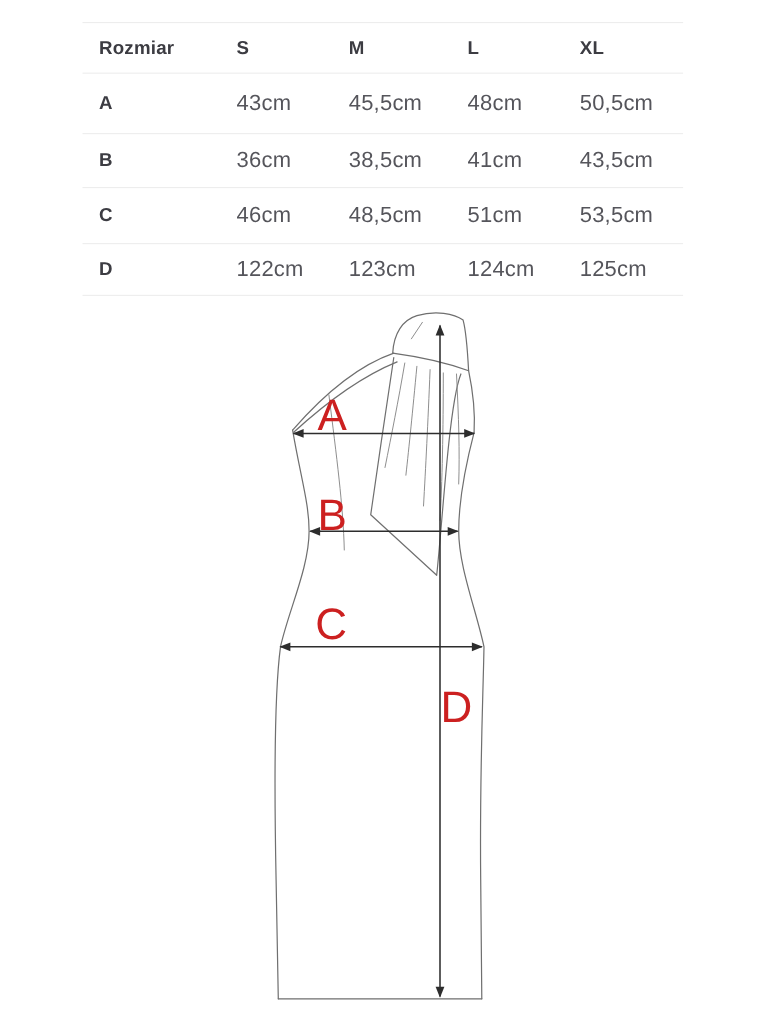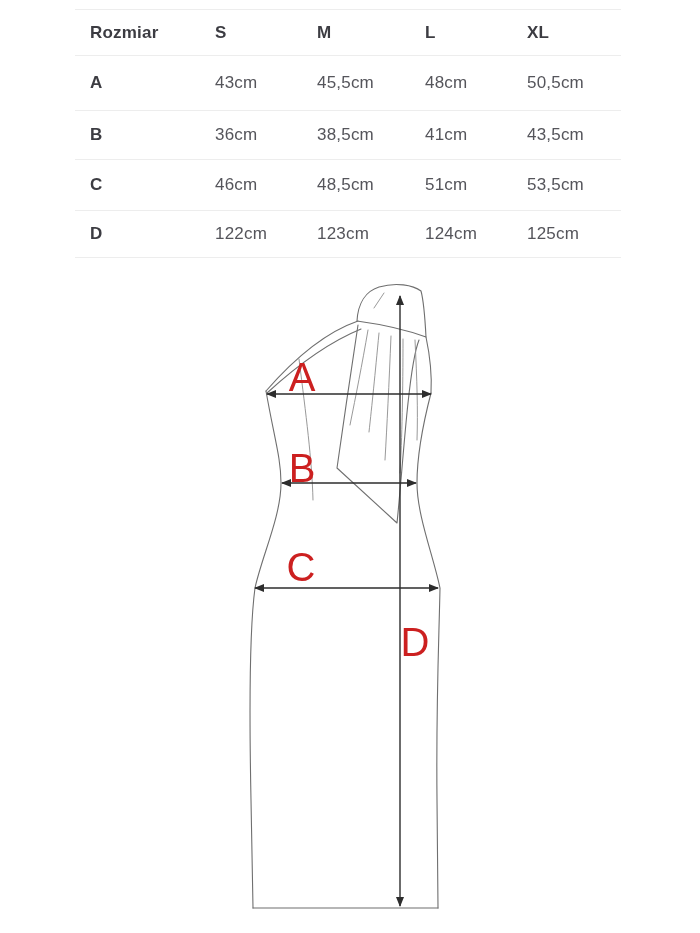--- a/index.html
+++ b/index.html
@@ -4,21 +4,21 @@
 <style>
   html,body{margin:0;padding:0;}
   body{
     width:700px;height:933px;position:relative;background:#ffffff;
     font-family:"Liberation Sans","DejaVu Sans",sans-serif;
     overflow:hidden;
   }
 
   
   .size-table{
-    position:absolute;left:75px;top:9px;width:546px;
+    position:absolute;left:75px;top:20px;width:546px;
     border-top:1px solid #ededed;
   }
   .t-row{
     display:grid;
     grid-template-columns:125px 102px 108px 102px 1fr;
     align-items:center;
     padding-left:15px;
     border-bottom:1px solid #ededed;
     box-sizing:border-box;
   }
@@ -27,21 +27,21 @@
   .t-row.r2{height:49px;}
   .t-row.r3{height:51px;}
   .t-row.r4{height:47px;}
   .t-row .h{
     font-size:17px;font-weight:700;color:#3c3c42;letter-spacing:.2px;
   }
   .t-row .lbl{
     font-size:17px;font-weight:700;color:#3c3c42;
   }
   .t-row .val{
-    font-size:17px;font-weight:400;color:#55555b;letter-spacing:.2px;
+    font-size:20px;font-weight:400;color:#55555b;letter-spacing:.2px;
   }
 
   
   .diagram{
     position:absolute;left:0;top:0;width:700px;height:933px;
   }
   .outline{fill:none;stroke:#6f6f6f;stroke-width:1.1;stroke-linecap:round;stroke-linejoin:round;}
   .fold{fill:none;stroke:#8d8d8d;stroke-width:0.9;stroke-linecap:round;}
   .dim{stroke:#2d2d2d;stroke-width:1.4;}
   .dimhead{fill:#2d2d2d;stroke:none;}

